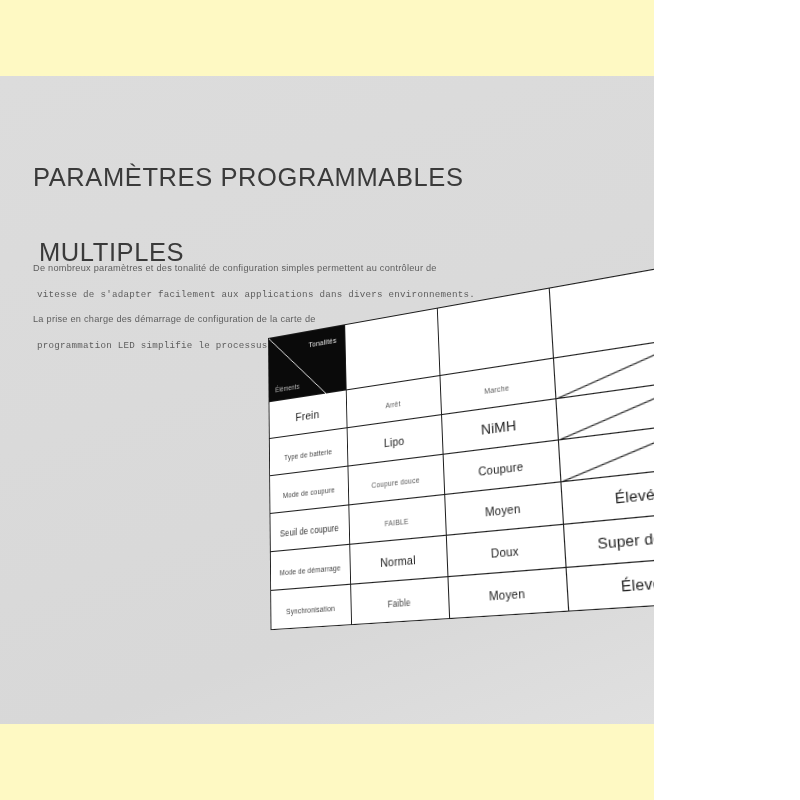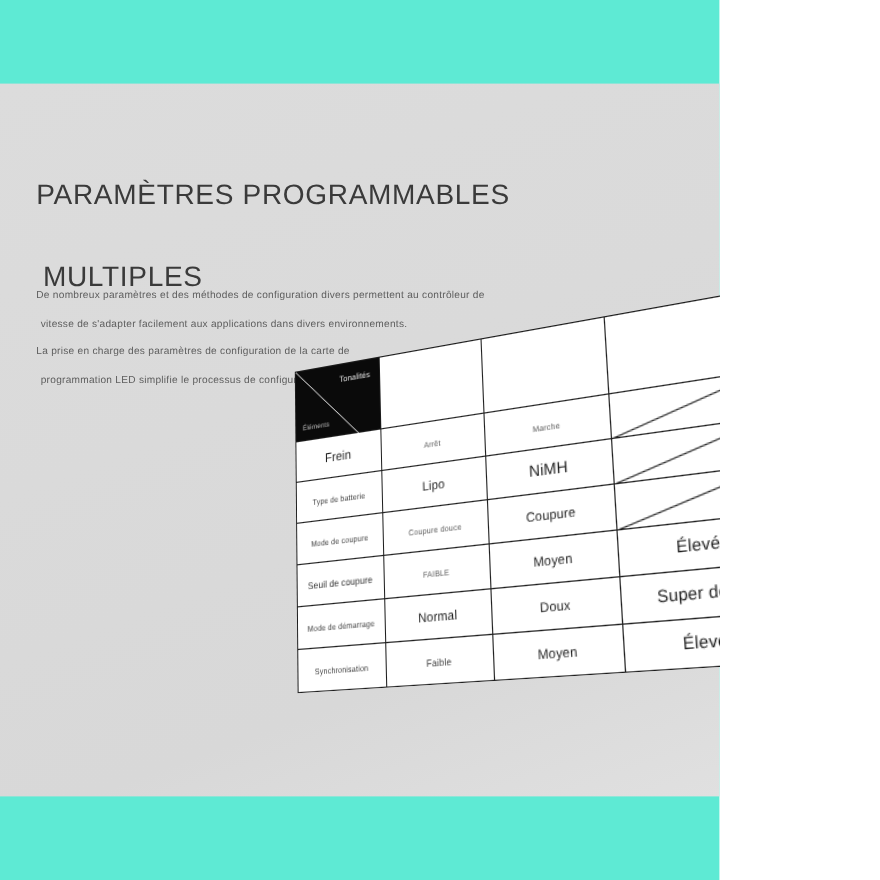--- a/index.html
+++ b/index.html
@@ -13,21 +13,21 @@
     font-family: "Liberation Sans", sans-serif;
     overflow: hidden;
     position: relative;
   }
 
   
   #stage {
     position: absolute;
     left: 0; top: 0;
     width: 654px; height: 800px;
-    background: #5eead4;
+    background: #fef9c3;
     overflow: hidden;
   }
   #panel {
     position: absolute;
     left: 0;
     top: 76px;
     width: 800px;
     height: 648px;
     background: linear-gradient(160deg, #dcdcdc 0%, #dadada 40%, #d8d8d8 72%, #e2e2e2 100%);
   }
@@ -55,21 +55,21 @@
     top: 256px;
     width: 520px;
   }
   .para-line {
     font-size: 9.2px;
     color: #5d5d5d;
     line-height: 25.5px;
     letter-spacing: .25px;
     white-space: nowrap;
   }
-  .para-line.indent { padding-left: 4px; }
+  .para-line.indent { padding-left: 4px; font-family: Liberation Mono, monospace; }
 
   
   #scene {
     position: absolute;
     left: 0px;
     top: 300px;
     width: 800px;
     height: 500px;
     perspective: 760px;
     perspective-origin: 78% 36%;
@@ -218,23 +218,23 @@
 <div id="stage">
 
   <div id="panel"></div>
 
   <div id="headings">
     <div class="title-line">PARAMÈTRES PROGRAMMABLES</div>
     <div class="title-line second">MULTIPLES</div>
   </div>
 
   <div id="paragraph">
-    <div class="para-line">De nombreux paramètres et des méthodes de configuration divers permettent au contrôleur de</div>
+    <div class="para-line">De nombreux paramètres et des tonalité de configuration simples permettent au contrôleur de</div>
     <div class="para-line indent">vitesse de s'adapter facilement aux applications dans divers environnements.</div>
-    <div class="para-line">La prise en charge des paramètres de configuration de la carte de</div>
+    <div class="para-line">La prise en charge des démarrage de configuration de la carte de</div>
     <div class="para-line indent">programmation LED simplifie le processus de configuration.</div>
   </div>
 
   <div id="scene">
 
     <div id="reflect-clip">
       <div id="reflect">
         <table class="spec">
           <colgroup>
               <col class="c0">

